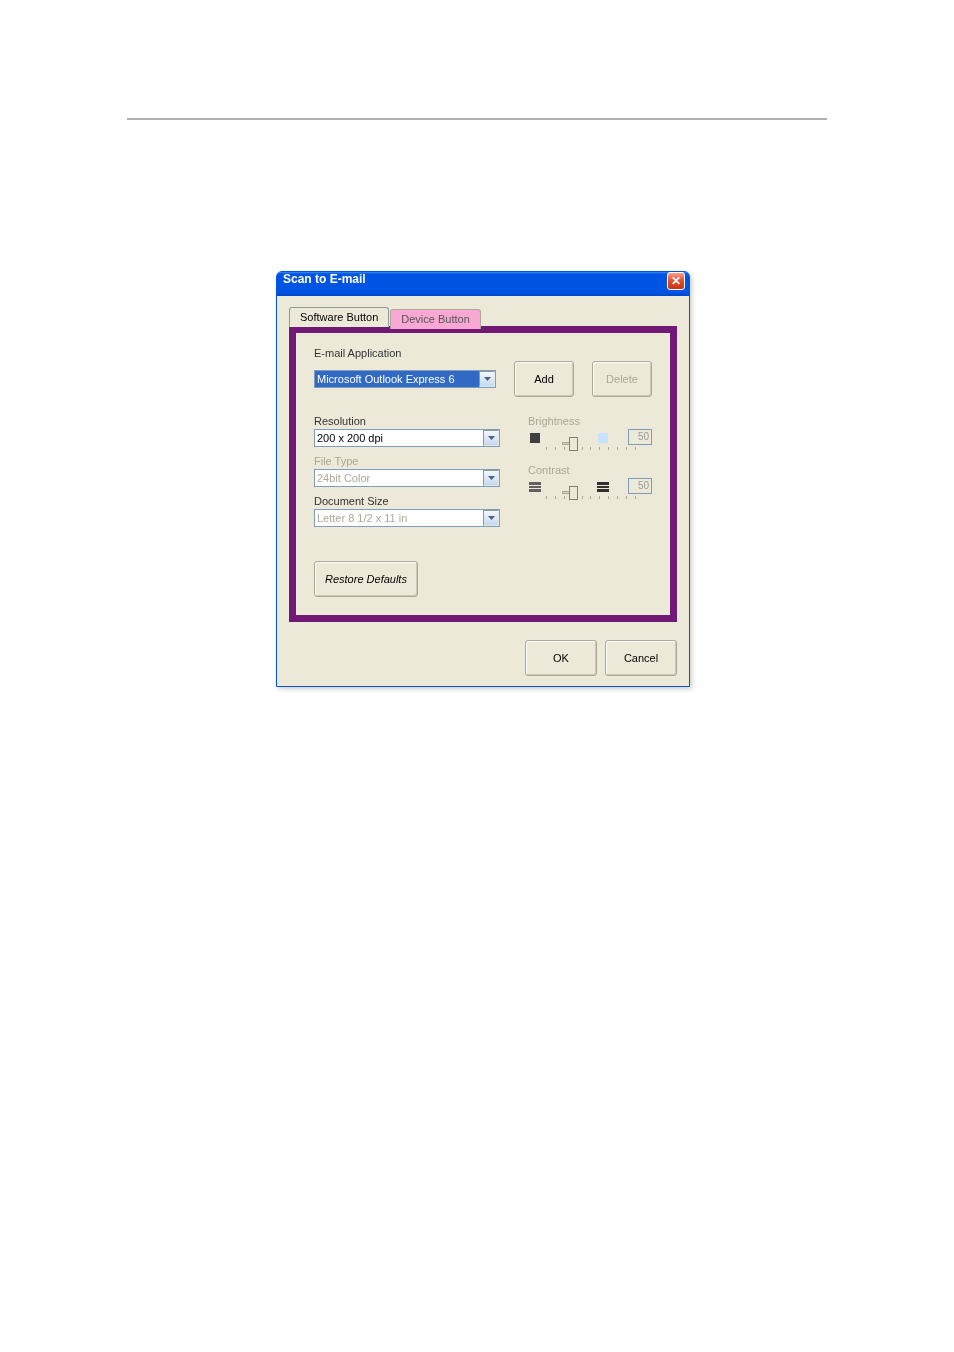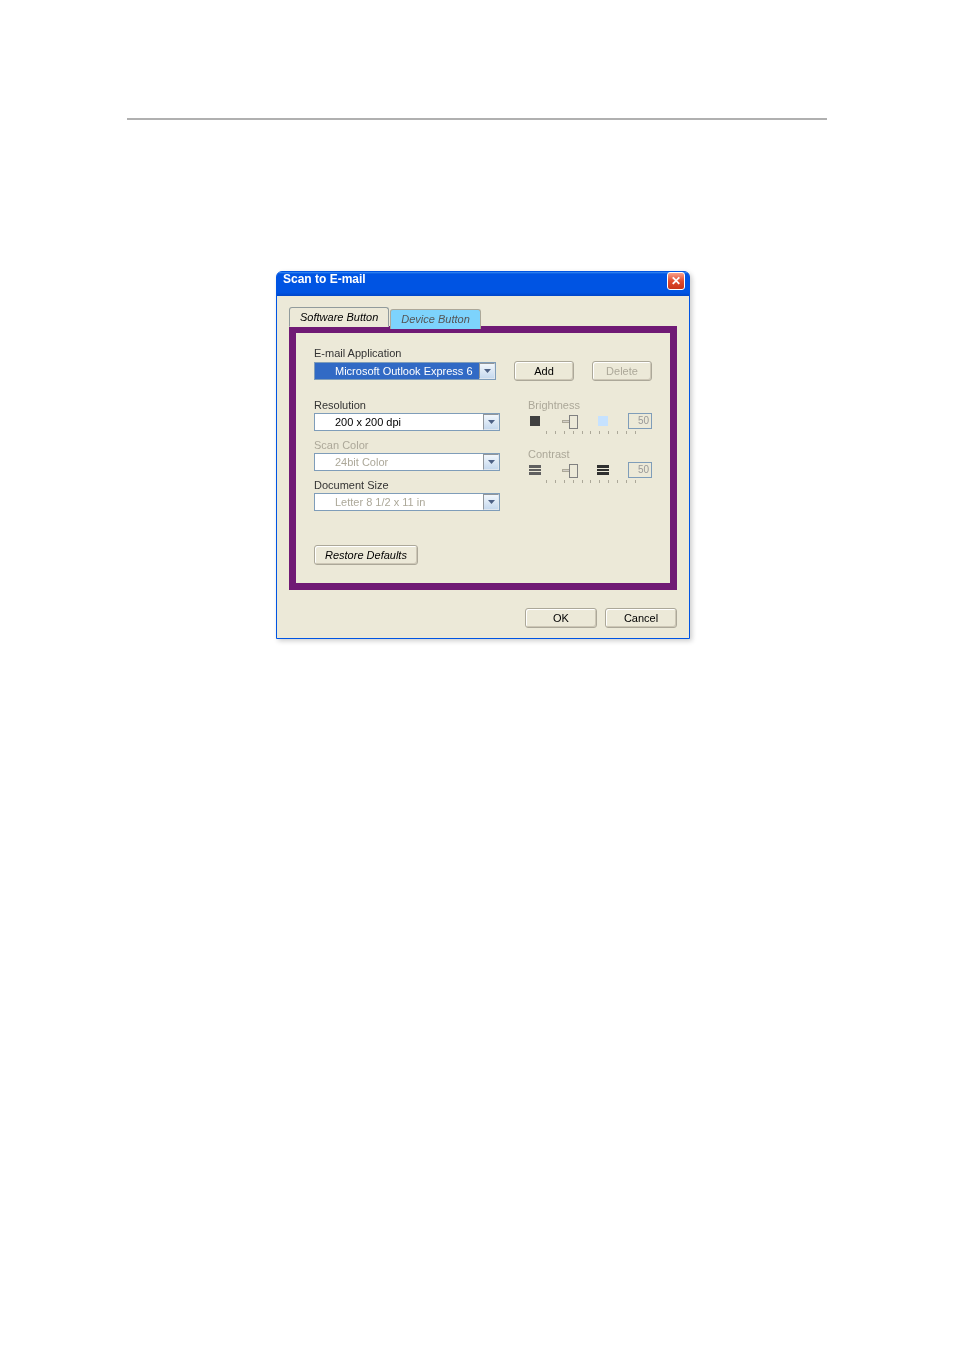--- a/index.html
+++ b/index.html
@@ -64,40 +64,39 @@
   .dialog-body {
     padding: 10px 12px 10px 12px;
     background: #ece9d8;
   }
   .tabs {
     display: flex;
     margin-bottom: 0;
     position: relative;
     top: 1px;
     z-index: 1;
-    font-style: italic;
   }
   .tab {
     padding: 3px 10px;
     background: #ece9d8;
     border: 1px solid #919b9c;
     border-bottom: none;
     border-radius: 3px 3px 0 0;
     margin-right: 1px;
     font-size: 11px;
     cursor: pointer;
   }
   .tab.active {
     background: #ece9d8;
     border-bottom: 1px solid #ece9d8;
     position: relative;
     z-index: 2;
   }
   .tab:not(.active) {
-    background: #7dd3fc;
+    background: #f9a8d4;
     border-color: #aca899;
     top: 2px;
     position: relative;
     color: #555;
   }
   .tab-panel {
     border: 7px solid #701a75;
     padding: 14px 18px 18px 18px;
     background: #ece9d8;
   }
@@ -118,21 +117,21 @@
     justify-content: space-between;
     padding: 0 0 0 0;
     font-size: 11px;
     position: relative;
   }
   .select-inner {
     flex: 1;
     height: 100%;
     display: flex;
     align-items: center;
-    padding-left: 20px;
+    padding-left: 2px;
     background: #fff;
   }
   .select.email-sel { width: 222px; }
   .select.email-sel .select-inner {
     background: #316ac5;
     color: #fff;
   }
   .select.file-sel { width: 222px; }
   .select.res-sel, .select.scan-sel, .select.doc-sel { width: 186px; }
   .select.scan-sel .select-inner,
@@ -141,21 +140,21 @@
     width: 16px;
     height: 16px;
     background: linear-gradient(to bottom, #f2f7fc, #c6d9ee);
     border: 1px inset #e0e7ef;
     display: flex;
     align-items: center;
     justify-content: center;
   }
   .dd-btn svg { width: 7px; height: 4px; }
   .btn {
-    height: 20px;
+    height: 36px;
     min-width: 64px;
     background: #ece9d8;
     border: 1px solid #aca899;
     border-radius: 3px;
     font-size: 11px;
     padding: 0 10px;
     cursor: pointer;
     box-shadow: inset 1px 1px 0 #fff, inset -1px -1px 0 #cdc7b6;
   }
   .btn.disabled {
@@ -171,21 +170,21 @@
   .columns {
     display: flex;
     gap: 28px;
     margin-top: 18px;
   }
   .col-left { flex: 0 0 186px; }
   .col-right { flex: 1; }
   .slider-group { margin-bottom: 14px; }
   .slider-row {
     display: flex;
-    align-items: center;
+    align-items: flex-end;
     gap: 18px;
   }
   .icon-box {
     width: 14px;
     height: 14px;
     display: flex;
     align-items: center;
     justify-content: center;
   }
   .brightness-icon {
@@ -292,21 +291,21 @@
               <div class="select res-sel">
                 <div class="select-inner">200 x 200 dpi</div>
                 <div class="dd-btn">
                   <svg viewBox="0 0 7 4">
                       <polygon points="0,0 7,0 3.5,4" fill="#4d6185"></polygon>
                     </svg>
                 </div>
               </div>
             </div>
             <div class="field-row">
-              <div class="row-label disabled">Scan Color</div>
+              <div class="row-label disabled">File Type</div>
               <div class="select scan-sel">
                 <div class="select-inner">24bit Color</div>
                 <div class="dd-btn">
                   <svg viewBox="0 0 7 4">
                       <polygon points="0,0 7,0 3.5,4" fill="#4d6185"></polygon>
                     </svg>
                 </div>
               </div>
             </div>
             <div class="field-row">

